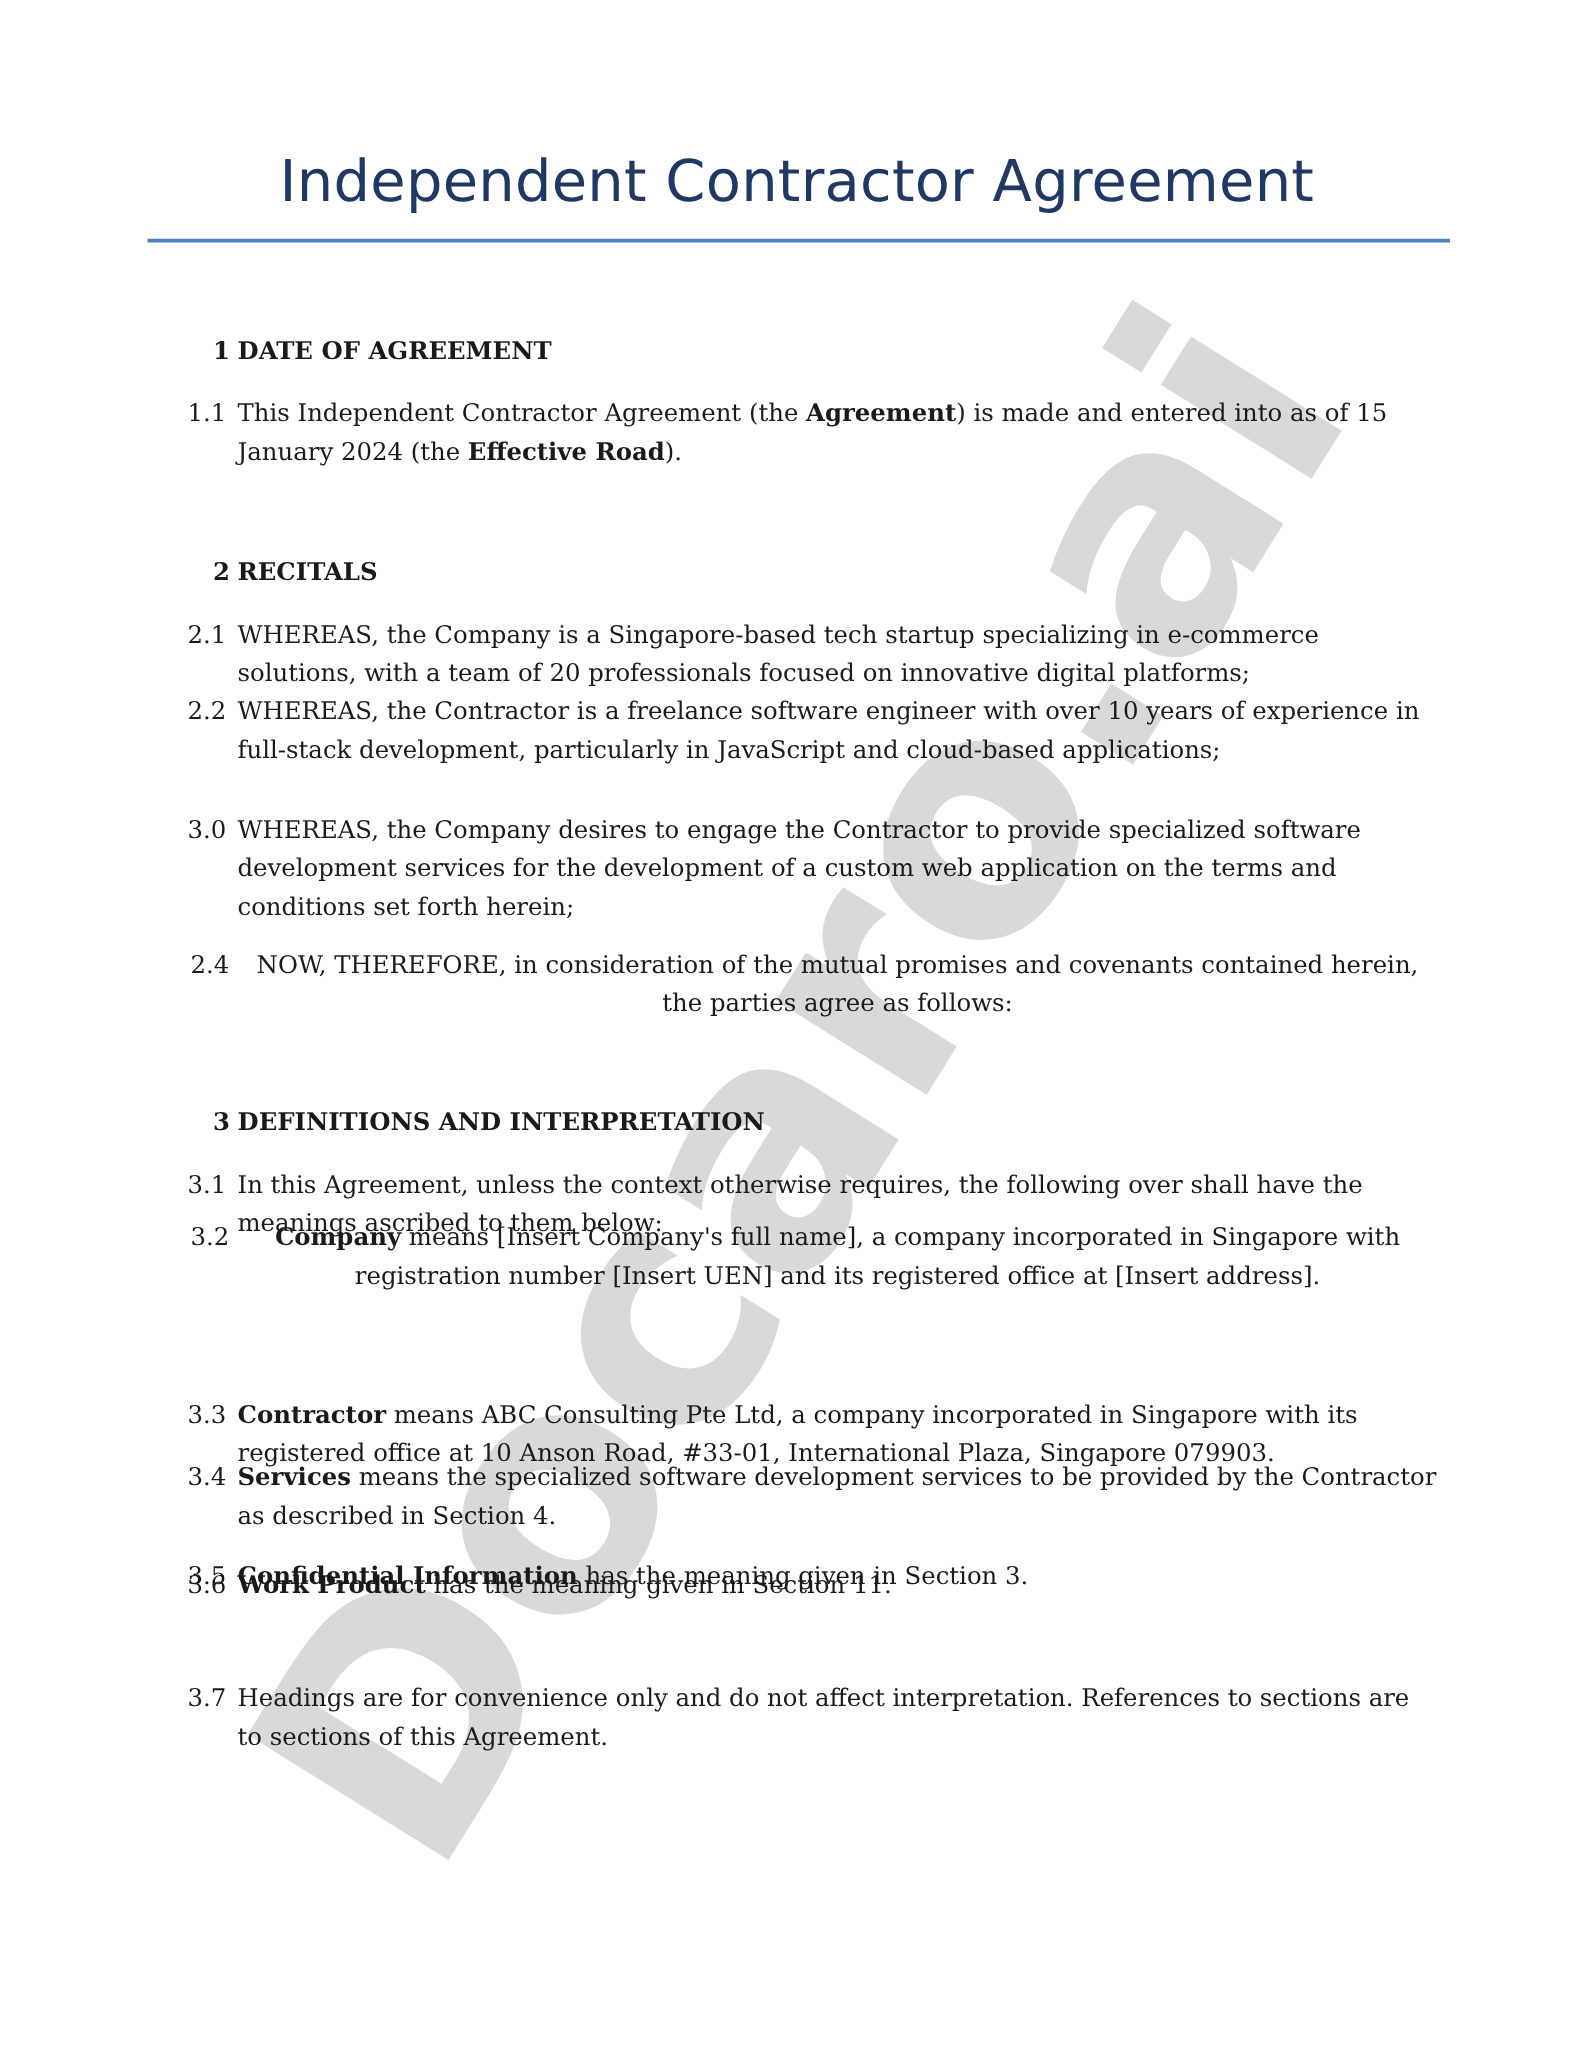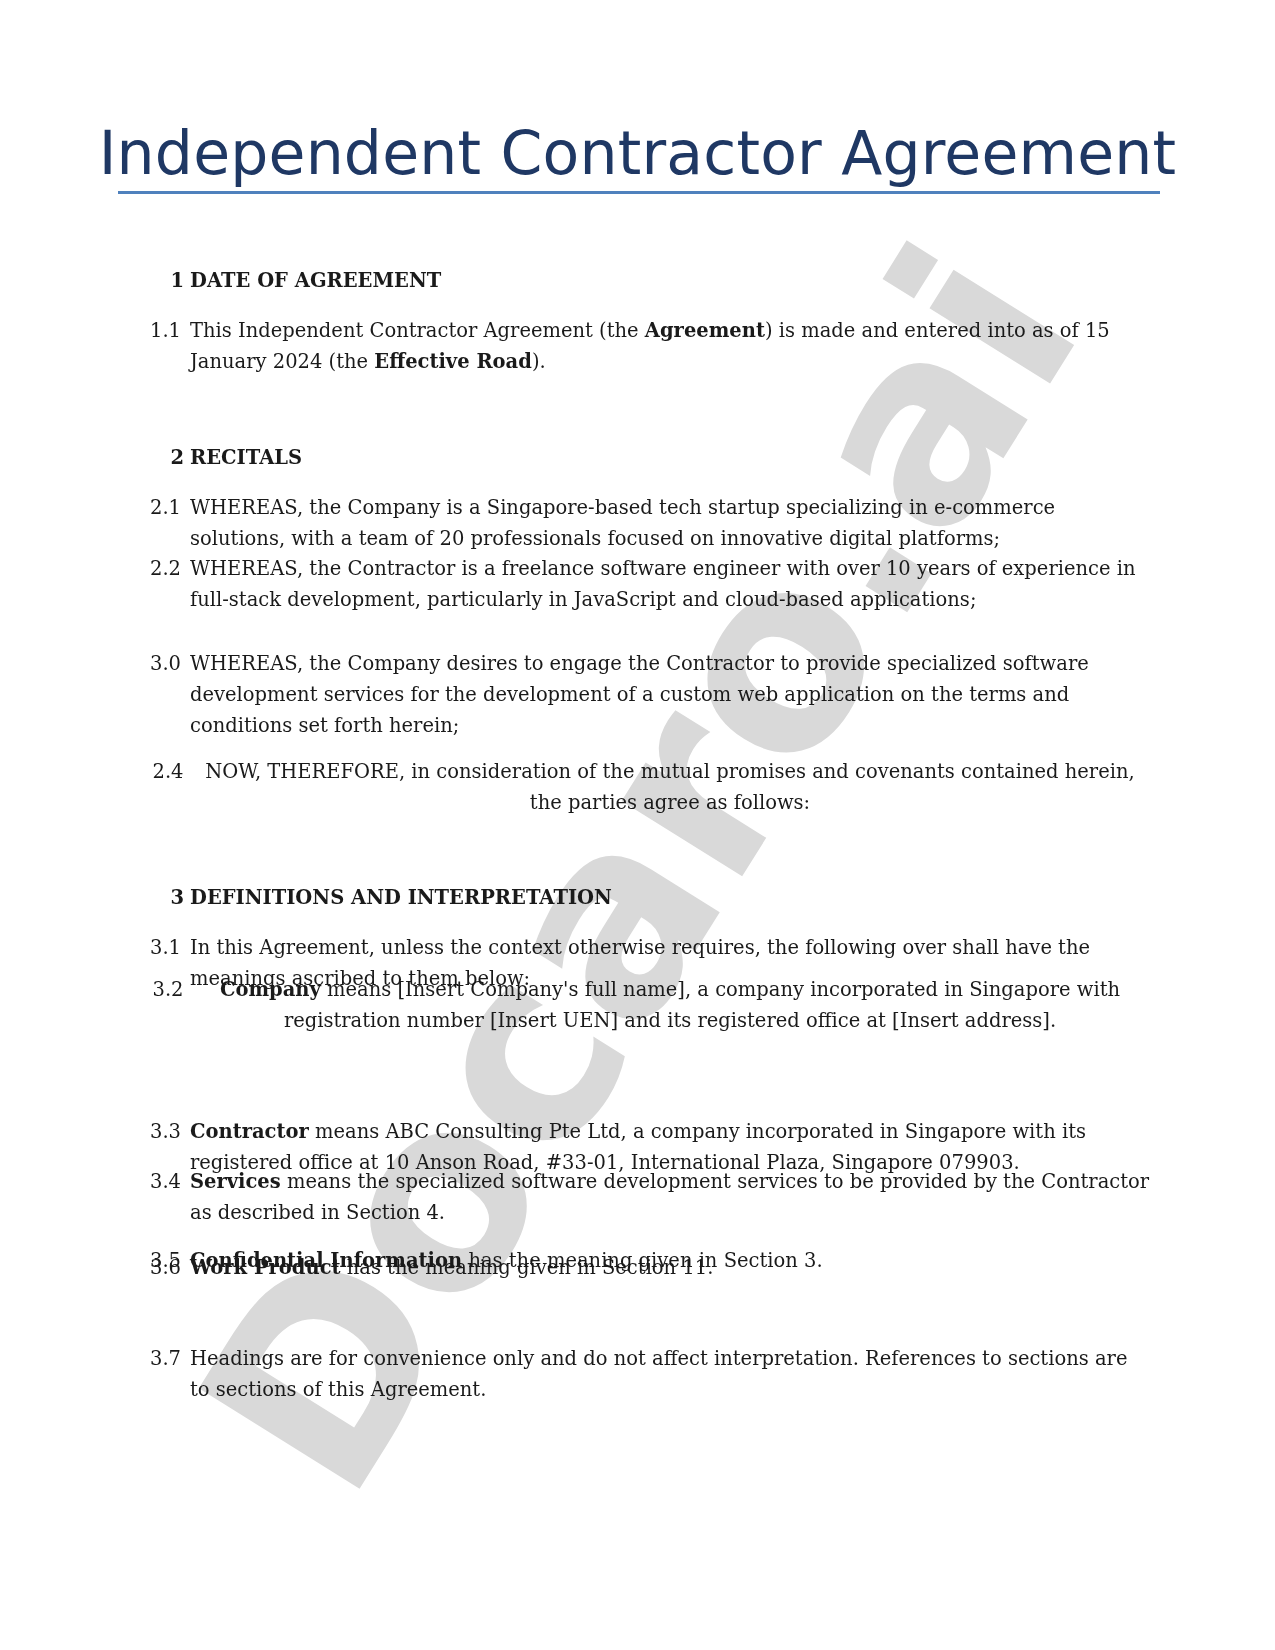--- a/index.html
+++ b/index.html
@@ -1,17 +1,17 @@
 <!DOCTYPE html>
 <html><head>
 <meta charset="utf-8">
 <style>
   html, body { margin: 0; padding: 0; background: #ffffff; }
   body { width: 1275px; height: 1650px; position: relative; overflow: hidden; font-family: "DejaVu Serif", serif; color: #1a1a1a; }
-  .title { position: absolute; left: 0; width: 1275px; top: 118px; text-align: center; font-family: "DejaVu Sans", sans-serif; font-size: 60px; color: #1f3864; letter-spacing: 0.2px; }
+  .title { position: absolute; left: 0; width: 1275px; top: 118px; text-align: center; font-family: "DejaVu Sans", sans-serif; font-size: 46px; color: #1f3864; letter-spacing: 0.2px; }
   .rule { position: absolute; left: 118px; width: 1042px; top: 191px; height: 3px; background: #4f81bd; }
   .watermark { position: absolute; left: 640px; top: 870px; transform: translate(-50%,-50%) rotate(-58deg); font-family: "DejaVu Sans", sans-serif; font-weight: bold; font-size: 260px; color: #d9d9d9; white-space: nowrap; z-index: 0; }
   .content { position: absolute; left: 0; top: 0; width: 1275px; z-index: 1; }
   .row { position: absolute; left: 150px; width: 1000px; font-size: 19.5px; line-height: 31px; }
   .num { position: absolute; left: 0; width: 36px; }
   .heading .num { text-align: right; width: 34px; font-weight: bold; }
   .text { margin-left: 40px; }
   .heading .text { font-weight: bold; }
   b { font-weight: bold; }
 </style>

